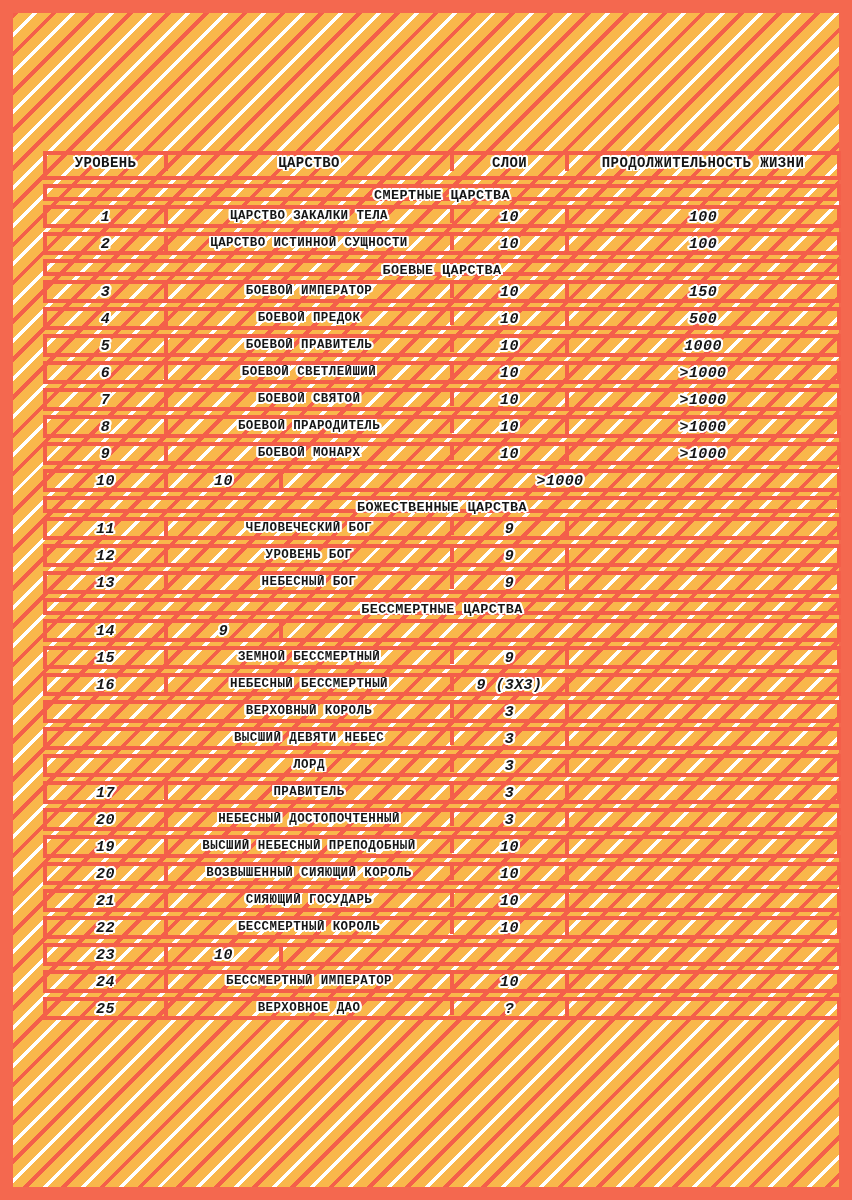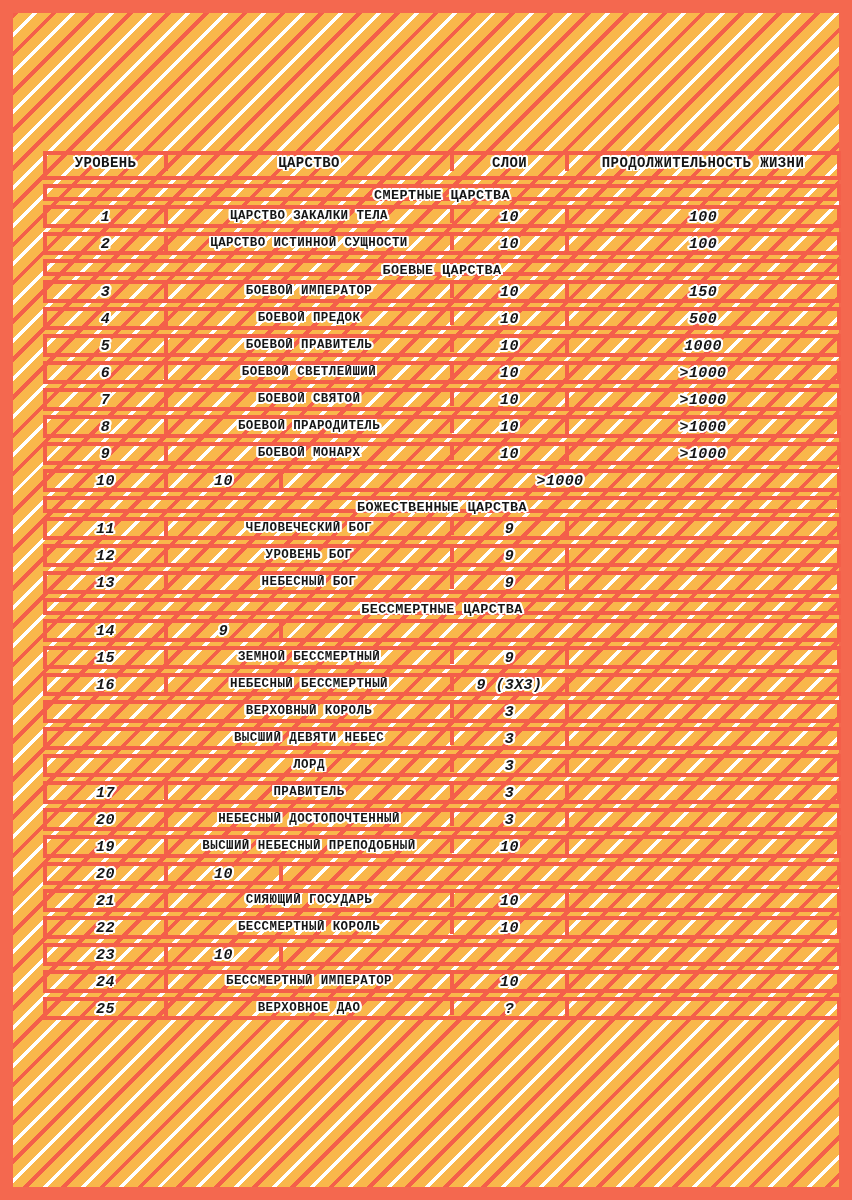--- a/index.html
+++ b/index.html
@@ -390,20 +390,23 @@
             <span>10</span>
           </div>
           <div class="cell c-lifespan num">
             <span></span>
           </div>
         </div>
         <div class="band row">
           <div class="cell c-level num">
             <span>20</span>
           </div>
+          <div class="cell c-realm">
+            <span>ВОЗВЫШЕННЫЙ СИЯЮЩИЙ КОРОЛЬ</span>
+          </div>
           <div class="cell c-layers num">
             <span>10</span>
           </div>
           <div class="cell c-lifespan num">
             <span></span>
           </div>
         </div>
         <div class="band row">
           <div class="cell c-level num">
             <span>21</span>

